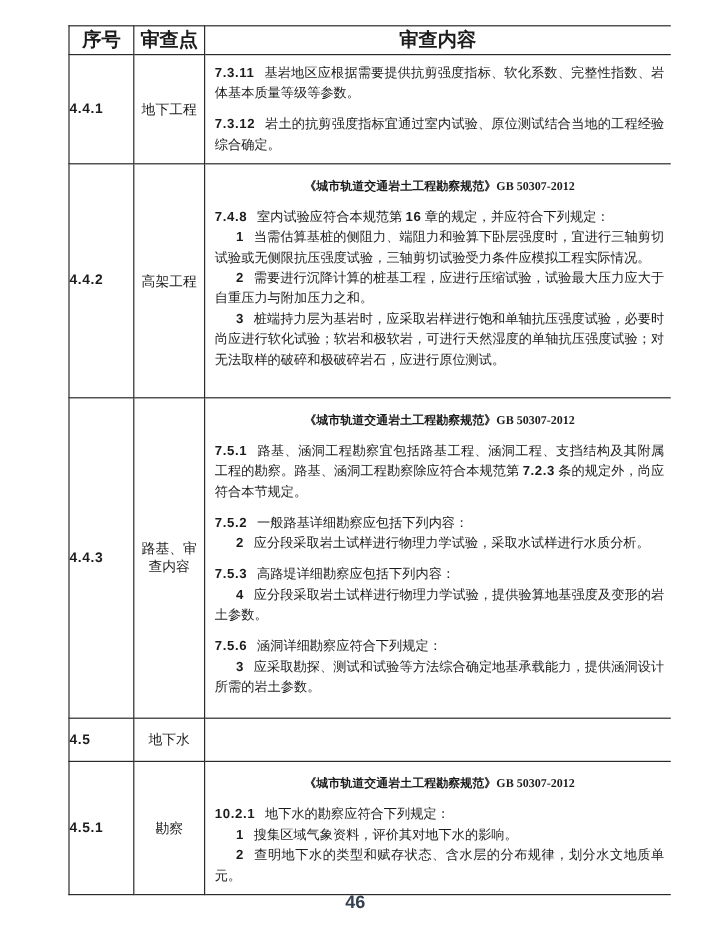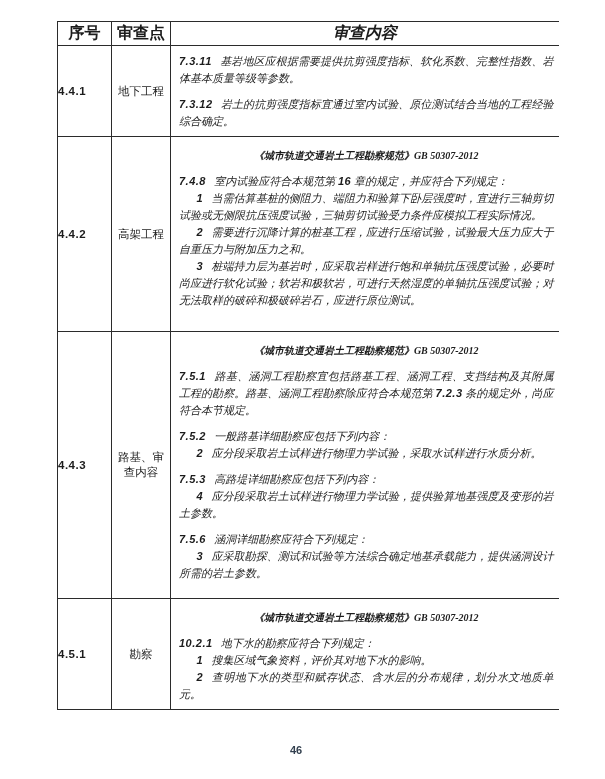--- a/index.html
+++ b/index.html
@@ -20,21 +20,21 @@
   }
   col.c-id{width:54px;}
   col.c-point{width:59px;}
   col.c-content{width:388px;}
   th,td{
     border:1.5px solid #2b2b2b;
     padding:0;
     vertical-align:middle;
   }
   
-  th:last-child,td:last-child{border-right:none;font-style:italic;}
+  th:last-child,td:last-child{border-right:none;}
   thead th{
     height:23px;
     font-size:16px;font-weight:bold;
     text-align:center;
   }
   td.id-cell{
     text-align:left;
     font-weight:bold;
     font-size:11.5px;
     font-family:"Liberation Sans","DejaVu Sans",sans-serif;
@@ -68,21 +68,21 @@
     margin-right:0.75em;
     letter-spacing:0.5px;
   }
   b.inum{
     font-family:"Liberation Sans","DejaVu Sans",sans-serif;
     letter-spacing:0.5px;
   }
   .footer{
     position:absolute;left:0;top:744px;width:592px;
     text-align:center;
-    font-size:11px;
+    font-size:15px;
     font-weight:bold;
     color:#33404f;
     font-family:"Liberation Sans","DejaVu Sans",sans-serif;
   }
 </style>
 </head>
 <body>
 
 <div class="page">
 
@@ -126,20 +126,25 @@
             <div class="blk-heading">《城市轨道交通岩土工程勘察规范》GB 50307-2012</div>
             <p class="blk blk-section"><span class="num">7.5.1</span>路基、涵洞工程勘察宜包括路基工程、涵洞工程、支挡结构及其附属工程的勘察。路基、涵洞工程勘察除应符合本规范第 <b class="inum">7.2.3</b> 条的规定外，尚应符合本节规定。</p>
             <p class="blk blk-section gap"><span class="num">7.5.2</span>一般路基详细勘察应包括下列内容：</p>
             <p class="blk blk-item"><span class="num">2</span>应分段采取岩土试样进行物理力学试验，采取水试样进行水质分析。</p>
             <p class="blk blk-section gap"><span class="num">7.5.3</span>高路堤详细勘察应包括下列内容：</p>
             <p class="blk blk-item"><span class="num">4</span>应分段采取岩土试样进行物理力学试验，提供验算地基强度及变形的岩土参数。</p>
             <p class="blk blk-section gap"><span class="num">7.5.6</span>涵洞详细勘察应符合下列规定：</p>
             <p class="blk blk-item"><span class="num">3</span>应采取勘探、测试和试验等方法综合确定地基承载能力，提供涵洞设计所需的岩土参数。</p>
           </td>
         </tr>
+        <tr style="height: 36px;">
+          <td class="id-cell">4.5</td>
+          <td class="point-cell">地下水</td>
+          <td class="content-cell"></td>
+        </tr>
         <tr style="height: 97px;">
           <td class="id-cell">4.5.1</td>
           <td class="point-cell">勘察</td>
           <td class="content-cell">
             <div class="blk-heading">《城市轨道交通岩土工程勘察规范》GB 50307-2012</div>
             <p class="blk blk-section"><span class="num">10.2.1</span>地下水的勘察应符合下列规定：</p>
             <p class="blk blk-item"><span class="num">1</span>搜集区域气象资料，评价其对地下水的影响。</p>
             <p class="blk blk-item"><span class="num">2</span>查明地下水的类型和赋存状态、含水层的分布规律，划分水文地质单元。</p>
           </td>
         </tr>

